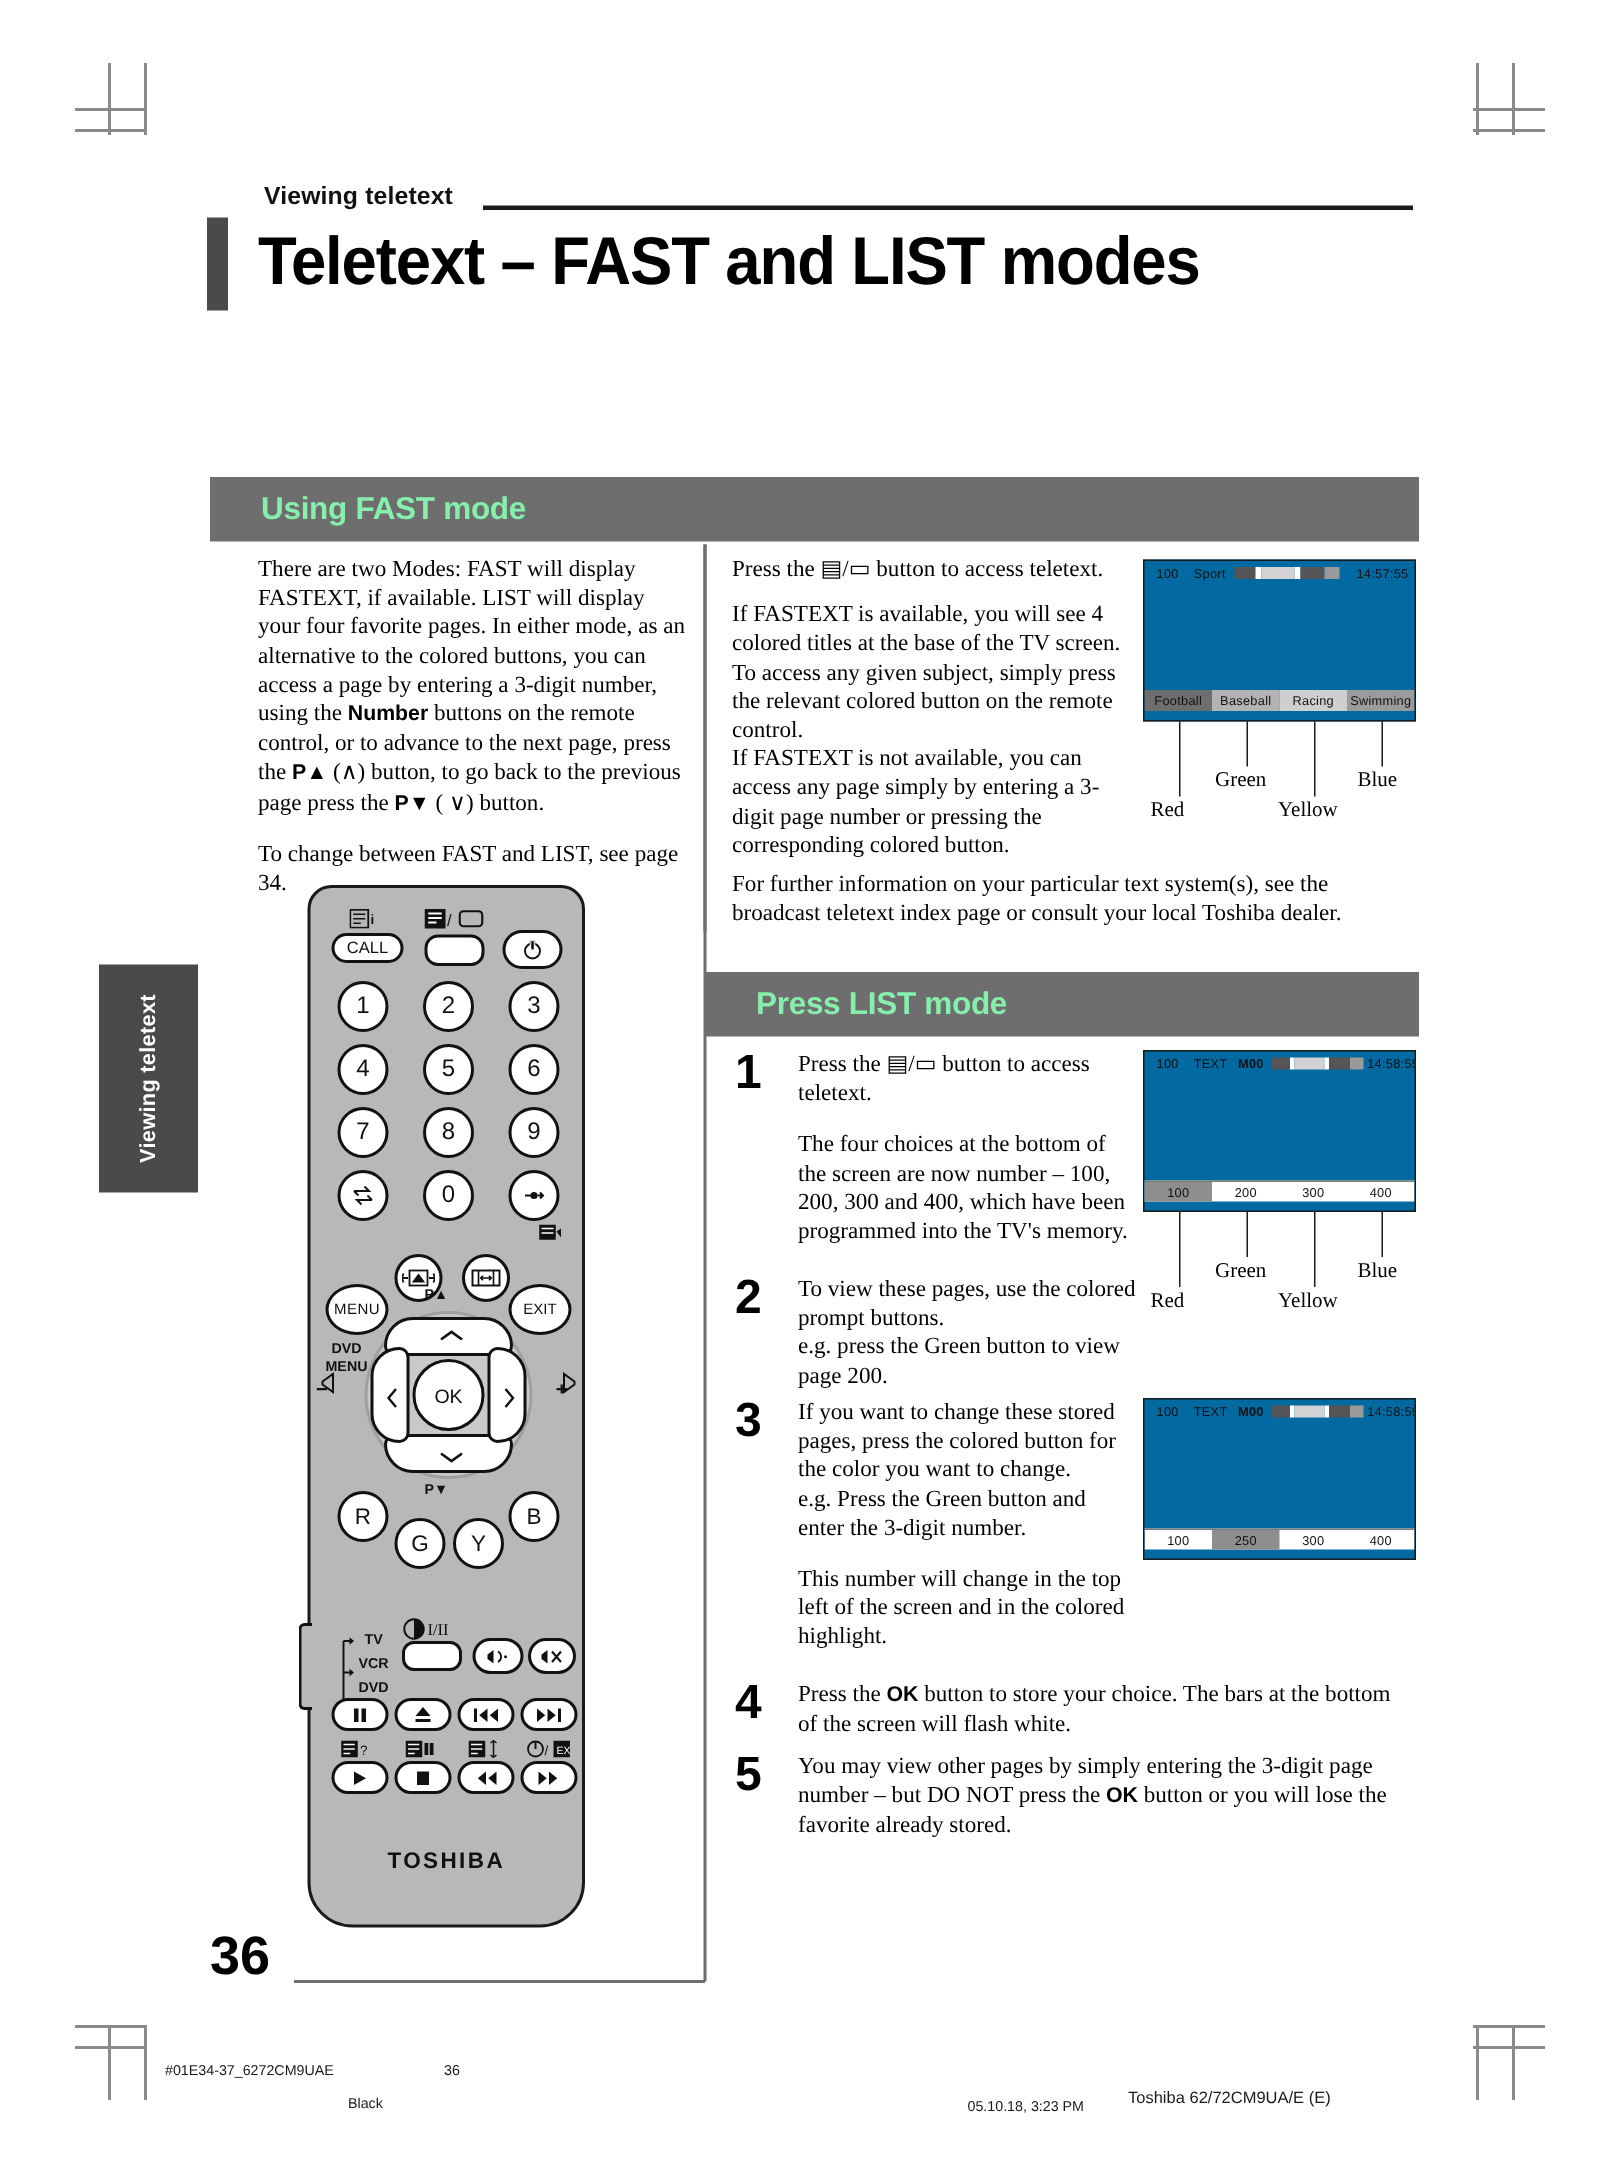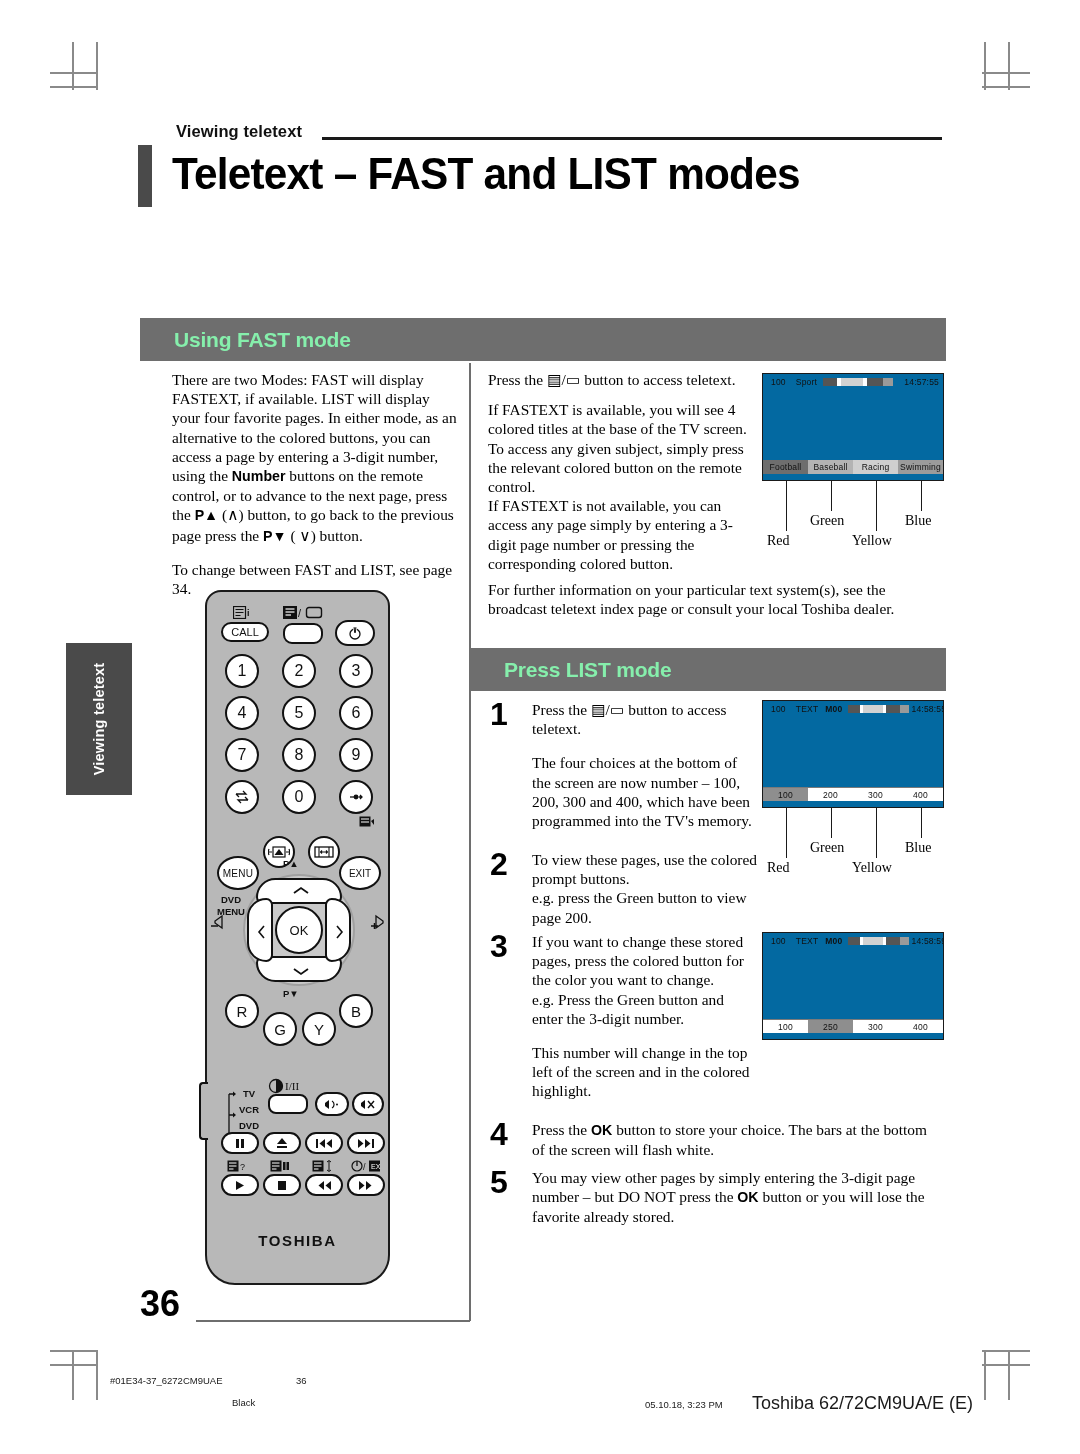--- a/index.html
+++ b/index.html
@@ -677,15 +677,15 @@
   </div>
 
   <div class="frame-right"></div>
   <div class="pgnum">36</div>
   <div class="pgnum-rule"></div>
 
   <div class="ft" style="left:110px; top:1375px;">#01E34-37_6272CM9UAE</div>
   <div class="ft" style="left:296px; top:1375px;">36</div>
   <div class="ft" style="left:232px; top:1397px;">Black</div>
   <div class="ft" style="left:645px; top:1375px;margin-top:24px;">05.10.18, 3:23 PM</div>
-  <div class="ft" style="left:752px; top:1393px; font-size:18px;">Toshiba 62/72CM9UA/E (E)</div>
+  <div class="ft" style="left:752px; top:1393px; font-size:11px;">Toshiba 62/72CM9UA/E (E)</div>
 
 </div>
 
 </body></html>

